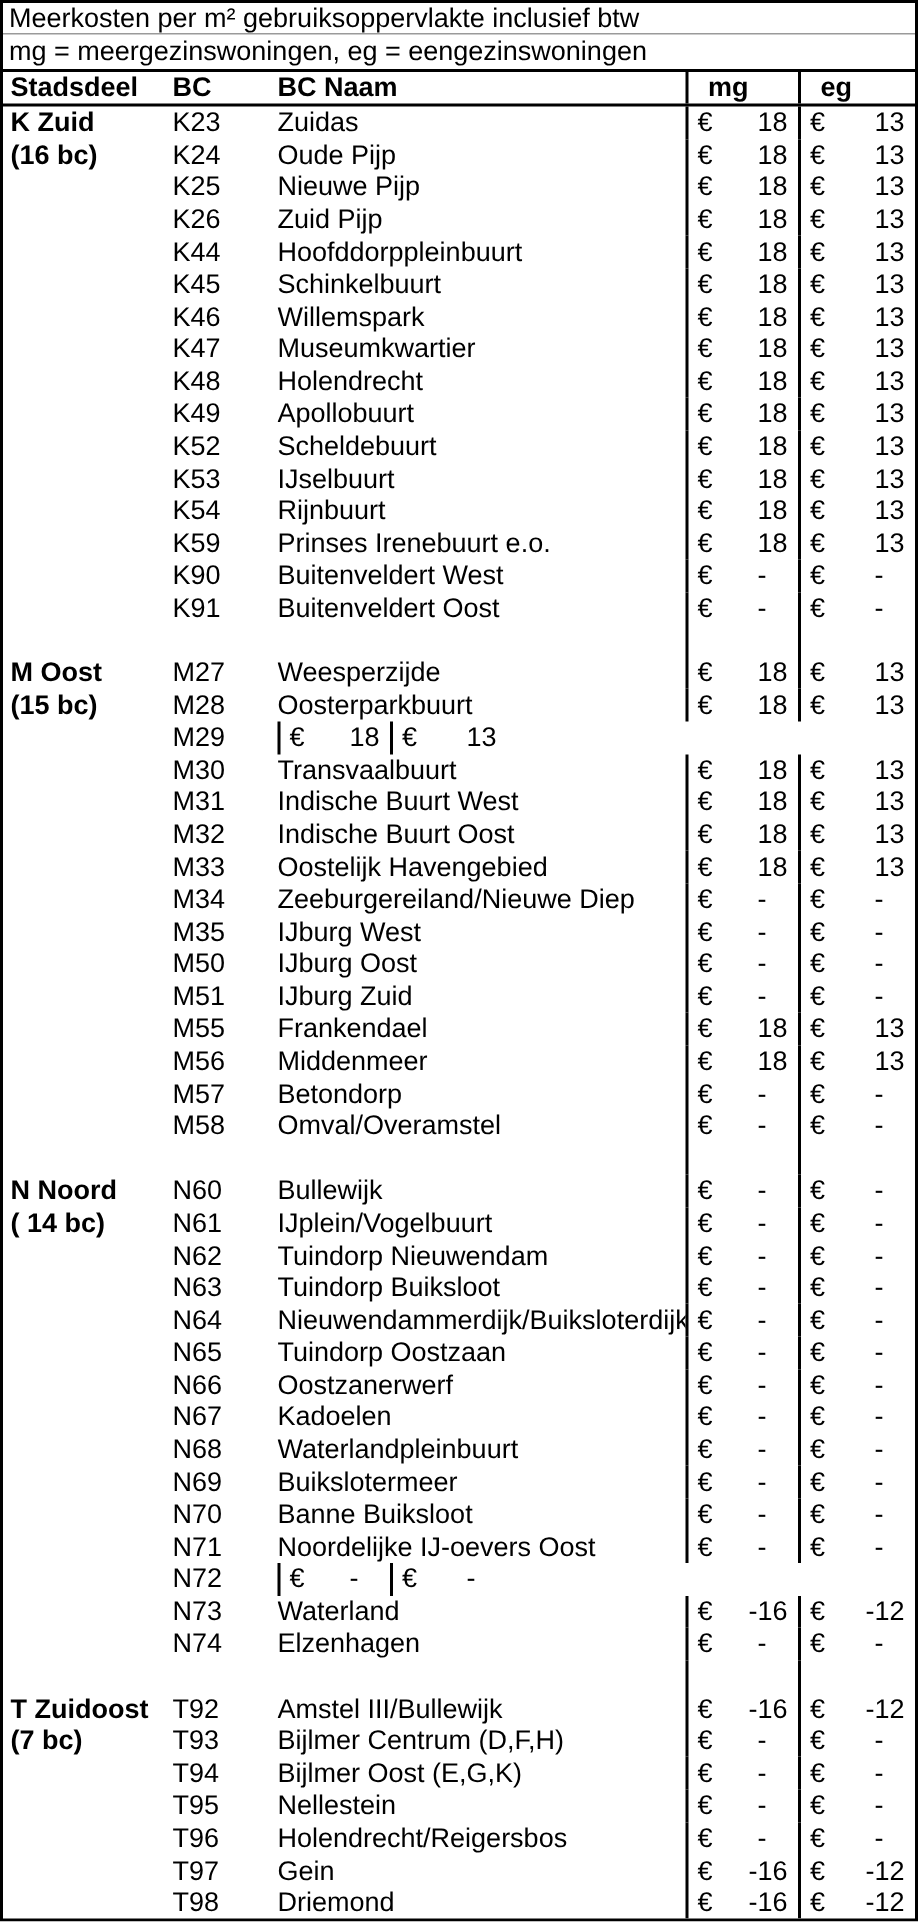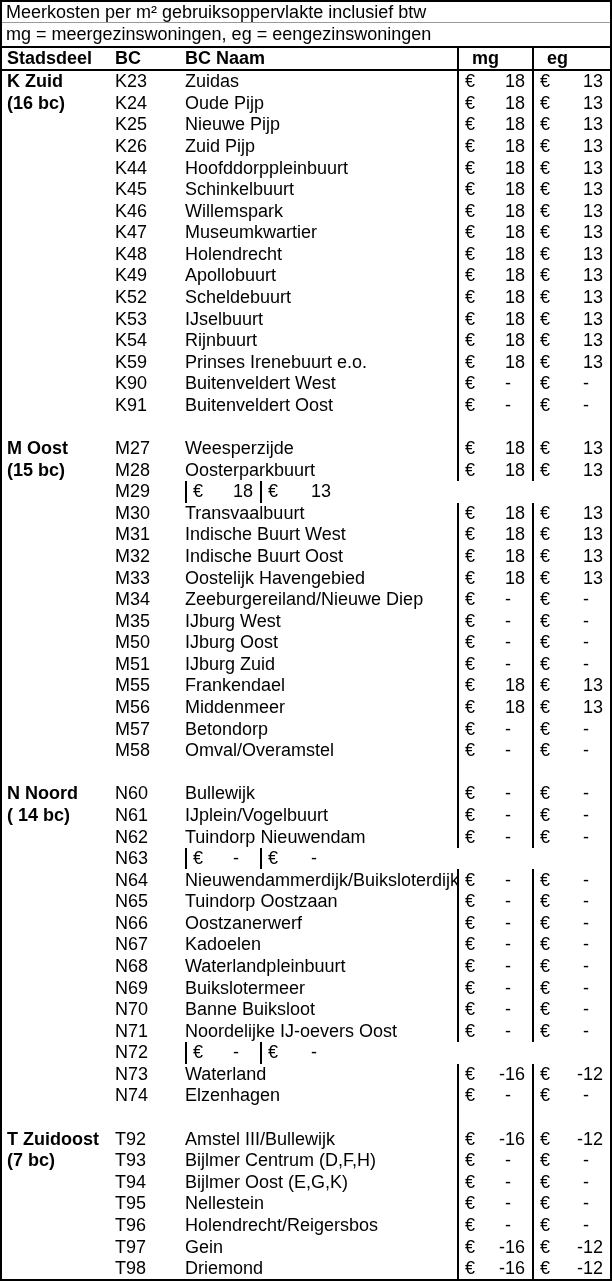--- a/index.html
+++ b/index.html
@@ -531,20 +531,21 @@
           <div class="val dash">-</div>
         </div>
         <div class="c-eg money">
           <div class="euro">€</div>
           <div class="val dash">-</div>
         </div>
       </div>
       <div class="row">
         <div class="c-stadsdeel"></div>
         <div class="c-bc">N63</div>
+        <div class="c-name">Tuindorp Buiksloot</div>
         <div class="c-mg money">
           <div class="euro">€</div>
           <div class="val dash">-</div>
         </div>
         <div class="c-eg money">
           <div class="euro">€</div>
           <div class="val dash">-</div>
         </div>
       </div>
       <div class="row">

